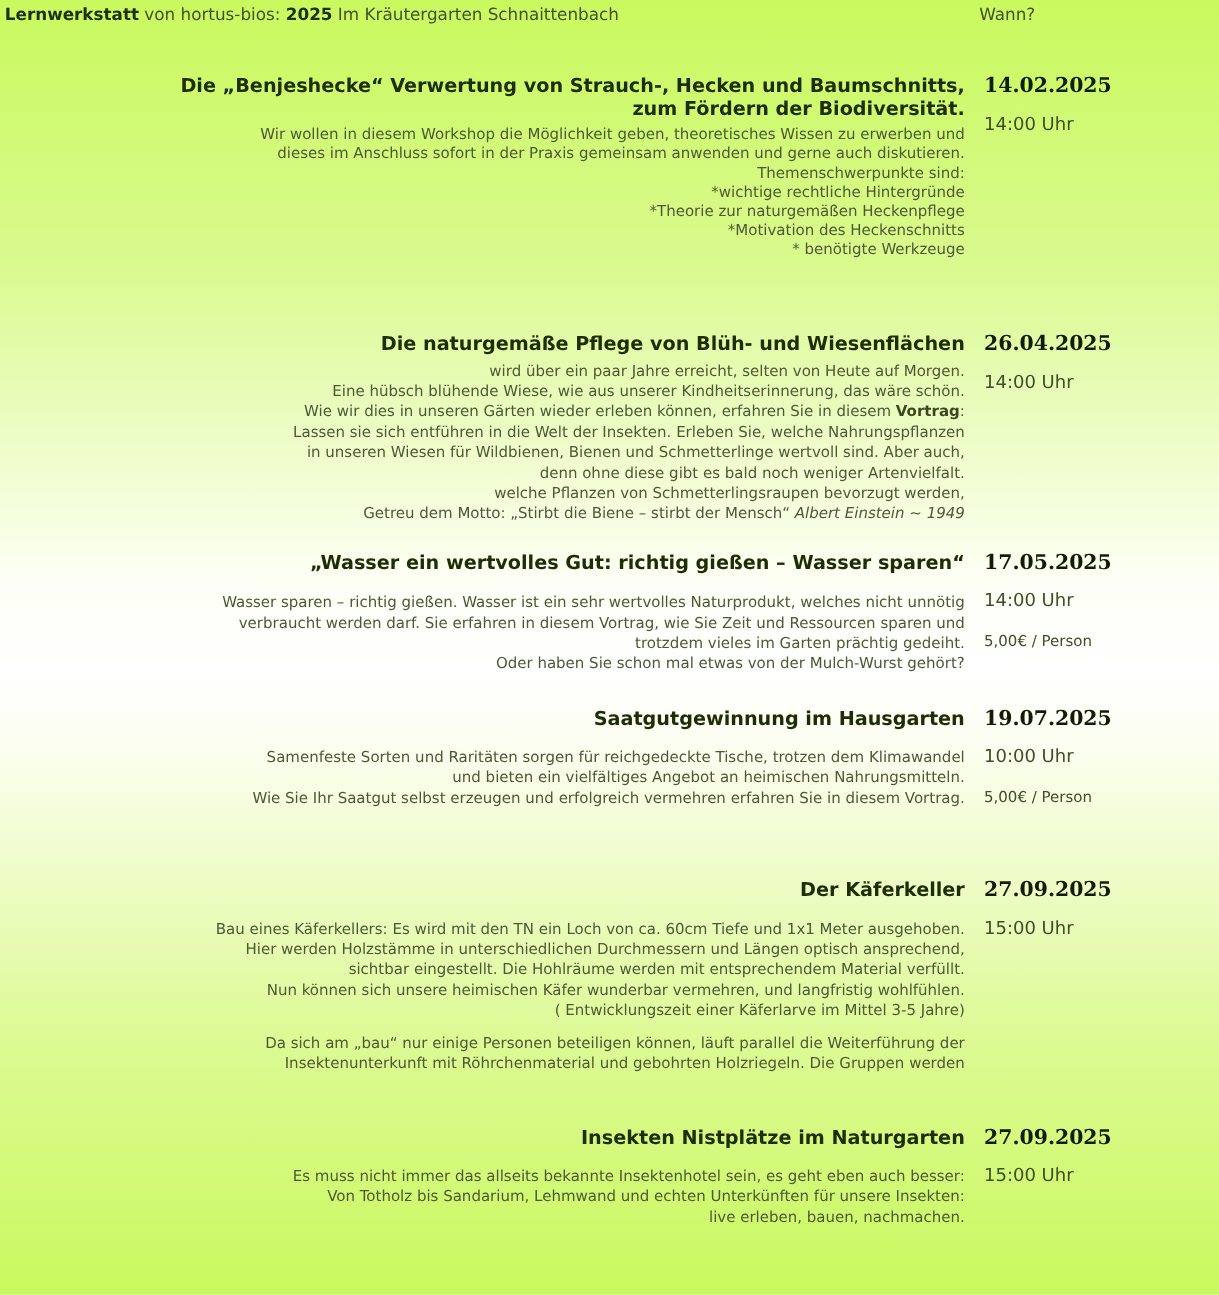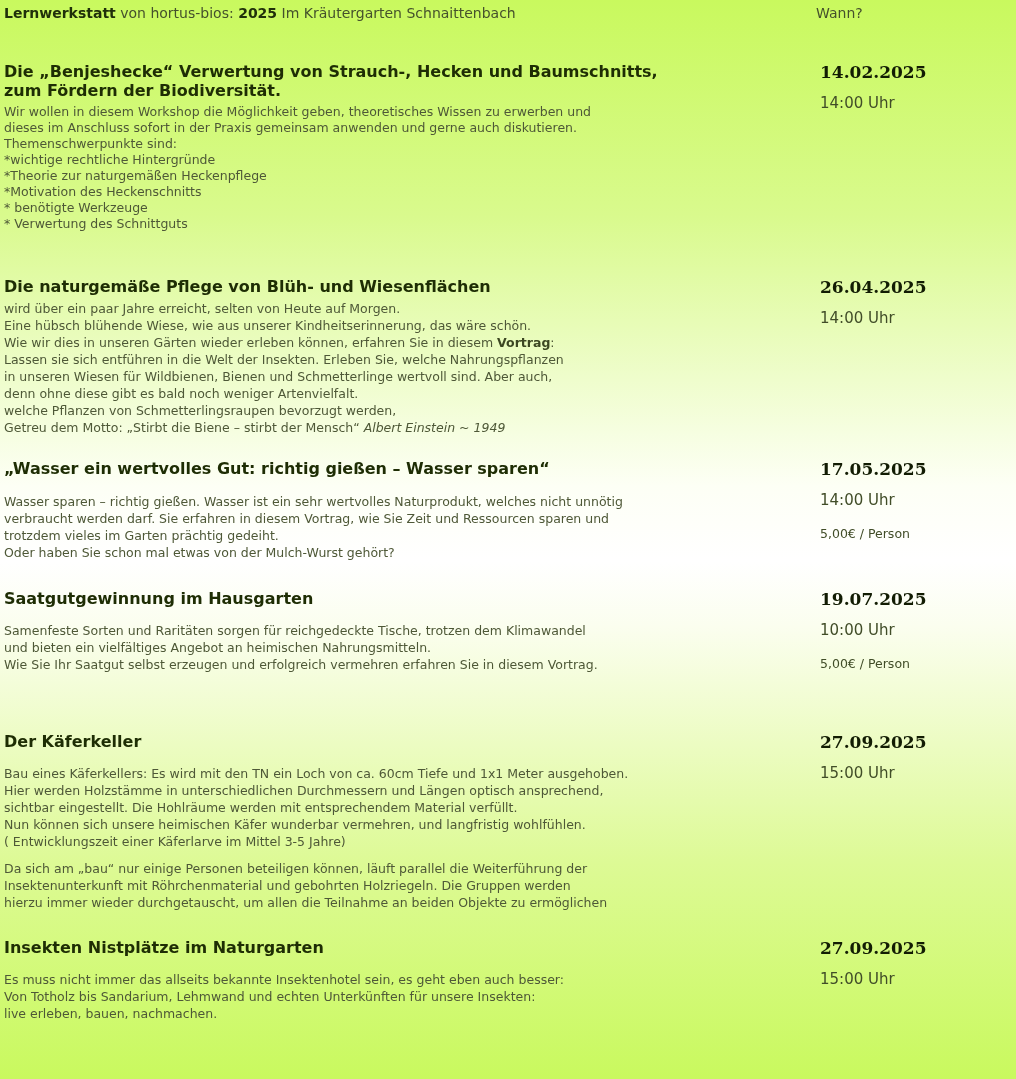--- a/index.html
+++ b/index.html
@@ -3,21 +3,21 @@
 <meta charset="utf-8">
 <style>
   html,body{margin:0;padding:0;}
   .page{position:relative;width:1016px;height:1079px;overflow:hidden;
     background:linear-gradient(180deg,#c9f95e 0%,#d9fa8d 20%,#fdfff5 45%,#ffffff 52%,#fbfeef 58%,#ddfa95 80%,#c9f95e 100%);
     font-family:"DejaVu Sans","Liberation Sans",sans-serif;color:#4e5837;}
   .hdr{position:absolute;top:5px;left:4px;font-size:14px;color:#45512c;white-space:nowrap;}
   .hdr .b{font-weight:bold;color:#20300a;}
   .wann{position:absolute;top:5px;left:816px;font-size:14px;color:#45512c;}
   .event{position:absolute;left:0;width:1016px;}
-  .ev-left{position:absolute;left:4px;width:800px;}
+  .ev-left{position:absolute;left:4px;width:800px;text-align:right;}
   .ev-right{position:absolute;left:820px;top:0;width:190px;}
   h2.ev-title{margin:0;font-size:16px;line-height:19px;font-weight:bold;color:#1e2d04;font-family:"DejaVu Sans","Liberation Sans",sans-serif;}
   .ev-body{font-size:12.5px;}
   .lh16{line-height:16px;}
   .lh17{line-height:17px;}
   .mt4{margin-top:4px;}
   .mt14{margin-top:14px;}
   .mt15{margin-top:15px;}
   .para2{margin-top:10px;}
   .bl{white-space:nowrap;}
@@ -40,21 +40,20 @@
     <div class="ev-left">
       <h2 class="ev-title"><span>Die „Benjeshecke“ Verwertung von Strauch-, Hecken und Baumschnitts,</span><br><span>zum Fördern der Biodiversität.</span></h2>
       <div class="ev-body lh16 mt4">
         <div class="bl">Wir wollen in diesem Workshop die Möglichkeit geben, theoretisches Wissen zu erwerben und</div>
         <div class="bl">dieses im Anschluss sofort in der Praxis gemeinsam anwenden und gerne auch diskutieren.</div>
         <div class="bl">Themenschwerpunkte sind:</div>
         <div class="bl">*wichtige rechtliche Hintergründe</div>
         <div class="bl">*Theorie zur naturgemäßen Heckenpflege</div>
         <div class="bl">*Motivation des Heckenschnitts</div>
         <div class="bl">* benötigte Werkzeuge</div>
-        <div class="bl">* Verwertung des Schnittguts</div>
       </div>
     </div>
     <div class="ev-right">
       <div class="ev-date">14.02.2025</div>
       <div class="ev-time">14:00 Uhr</div>
     </div>
   </div>
 
   <div class="event top277">
     <div class="ev-left">
@@ -114,21 +113,20 @@
       <h2 class="ev-title"><span>Der Käferkeller</span></h2>
       <div class="ev-body lh17 mt14">
         <div class="bl">Bau eines Käferkellers: Es wird mit den TN ein Loch von ca. 60cm Tiefe und 1x1 Meter ausgehoben.</div>
         <div class="bl">Hier werden Holzstämme in unterschiedlichen Durchmessern und Längen optisch ansprechend,</div>
         <div class="bl">sichtbar eingestellt. Die Hohlräume werden mit entsprechendem Material  verfüllt.</div>
         <div class="bl">Nun können sich unsere heimischen Käfer wunderbar vermehren, und langfristig wohlfühlen.</div>
         <div class="bl">( Entwicklungszeit einer Käferlarve im Mittel 3-5 Jahre)</div>
         <div class="para2">
           <div class="bl">Da sich am „bau“ nur einige Personen beteiligen können,  läuft parallel die Weiterführung der</div>
           <div class="bl">Insektenunterkunft mit Röhrchenmaterial und gebohrten Holzriegeln. Die Gruppen werden</div>
-          <div class="bl">hierzu immer wieder durchgetauscht, um allen die Teilnahme an beiden Objekte zu ermöglichen</div>
         </div>
       </div>
     </div>
     <div class="ev-right">
       <div class="ev-date">27.09.2025</div>
       <div class="ev-time">15:00 Uhr</div>
     </div>
   </div>
 
   <div class="event top938">

